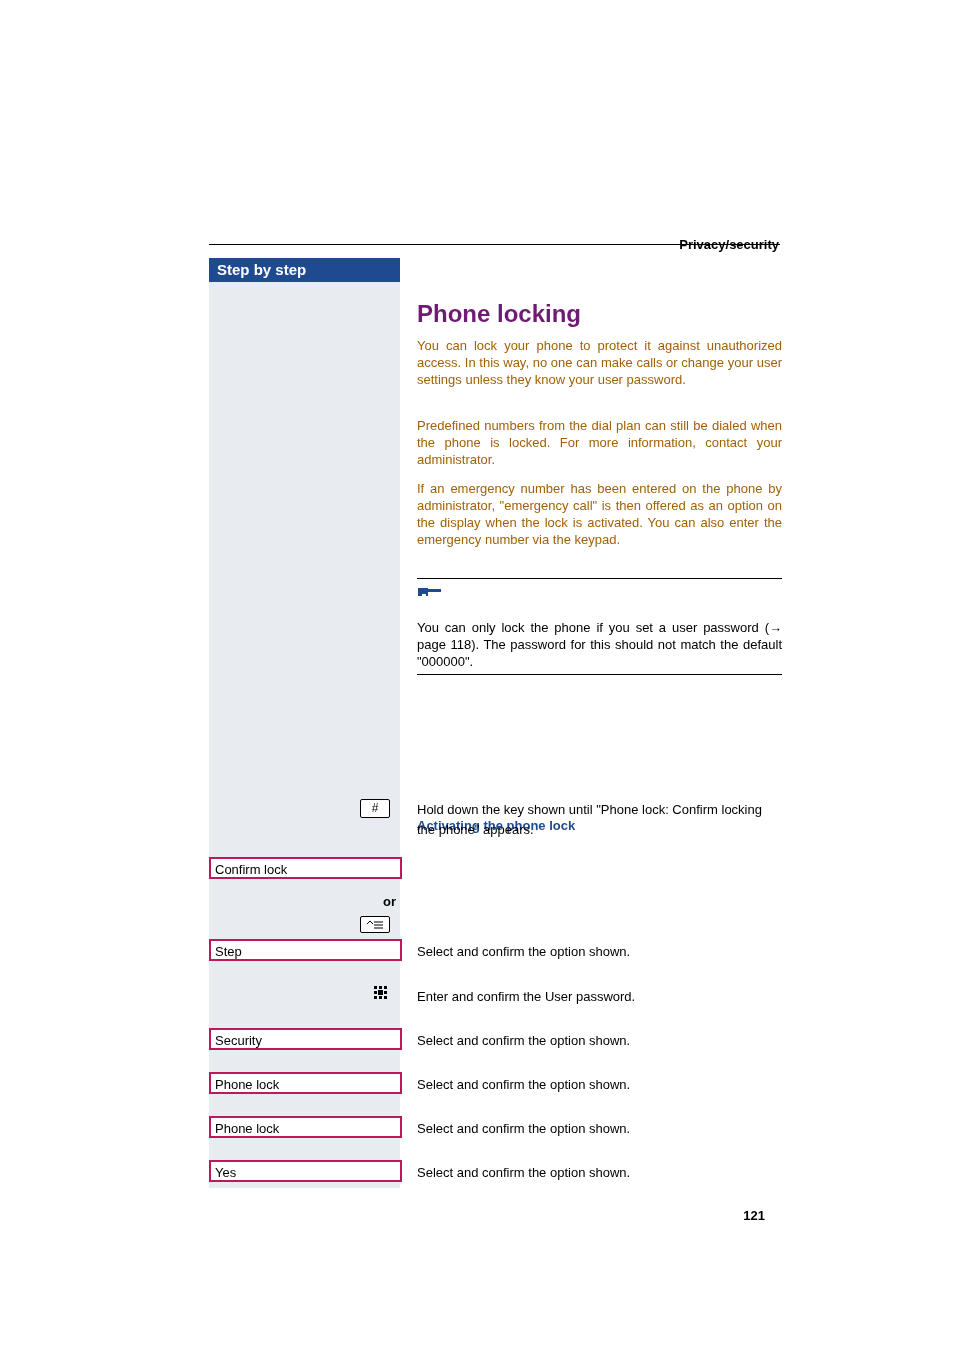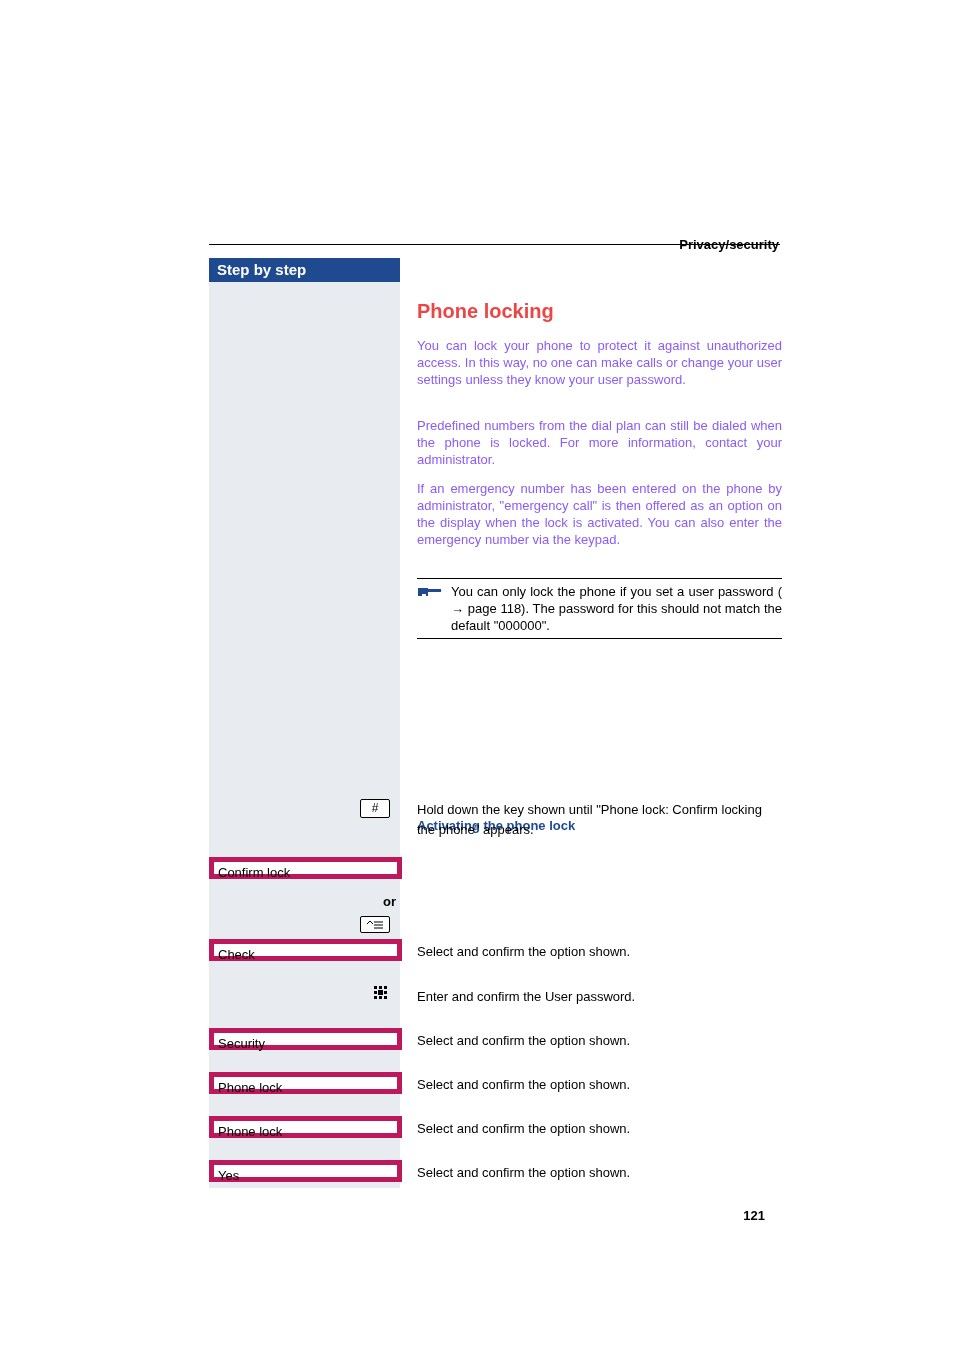--- a/index.html
+++ b/index.html
@@ -51,45 +51,46 @@
     top: 282px;
     left: 209px;
     width: 191px;
     height: 906px;
     background: #e8ecf0;
   }
   .section-title {
     position: absolute;
     left: 417px;
     top: 300px;
-    font-size: 20px;
-    font-weight: bold;
-    color: #ef4444;
+    font-size: 24px;
+    font-weight: bold;
+    color: #701a75;
   }
   .body-text {
     position: absolute;
     left: 417px;
     width: 365px;
     font-size: 13px;
     line-height: 17px;
-    color: #8b5cf6;
+    color: #a16207;
     text-align: justify;
   }
   .note-box {
     position: absolute;
     left: 417px;
     width: 365px;
   }
   .note-rule {
     border-top: 1px solid #000;
   }
   .note-row {
     display: flex;
     padding-top: 4px;
     padding-bottom: 4px;
+    flex-direction: column;
   }
   .note-icon-cell {
     width: 34px;
     flex: 0 0 34px;
     display: flex;
     align-items: flex-start;
     justify-content: flex-start;
     padding-top: 2px;
   }
   .note-text {
@@ -132,21 +133,21 @@
     background: #fff;
     display: flex;
     align-items: center;
     justify-content: center;
   }
   .display-box {
     position: absolute;
     left: 209px;
     width: 193px;
     height: 22px;
-    border: 5px solid #be185d;
+    border: 2px solid #be185d;
     background: #fff;
     font-size: 13px;
     line-height: 22px;
     padding-left: 4px;
     box-sizing: border-box;
   }
   .instr {
     position: absolute;
     left: 417px;
     width: 365px;
@@ -222,21 +223,21 @@
 
   <div class="menu-key-box" style="top:916px">
     <svg width="18" height="10" viewBox="0 0 18 10">
       <polyline points="1,4 4,1 7,4" fill="none" stroke="#000" stroke-width="1"></polyline>
       <line x1="8" y1="2" x2="17" y2="2" stroke="#000" stroke-width="1"></line>
       <line x1="8" y1="5" x2="17" y2="5" stroke="#000" stroke-width="1"></line>
       <line x1="8" y1="8" x2="17" y2="8" stroke="#000" stroke-width="1"></line>
     </svg>
   </div>
 
-  <div class="display-box" style="top:939px">Check</div>
+  <div class="display-box" style="top:939px">Step</div>
   <div class="instr" style="top:942px">Select and confirm the option shown.</div>
 
   <div class="keypad-icon" style="top:986px">
     <svg width="16" height="16" viewBox="0 0 16 16">
       <rect x="0" y="0" width="3" height="3" fill="#000"></rect>
       <rect x="5" y="0" width="3" height="3" fill="#000"></rect>
       <rect x="10" y="0" width="3" height="3" fill="#000"></rect>
       <rect x="0" y="5" width="3" height="3" fill="#000"></rect>
       <rect x="10" y="5" width="3" height="3" fill="#000"></rect>
       <rect x="0" y="10" width="3" height="3" fill="#000"></rect>

